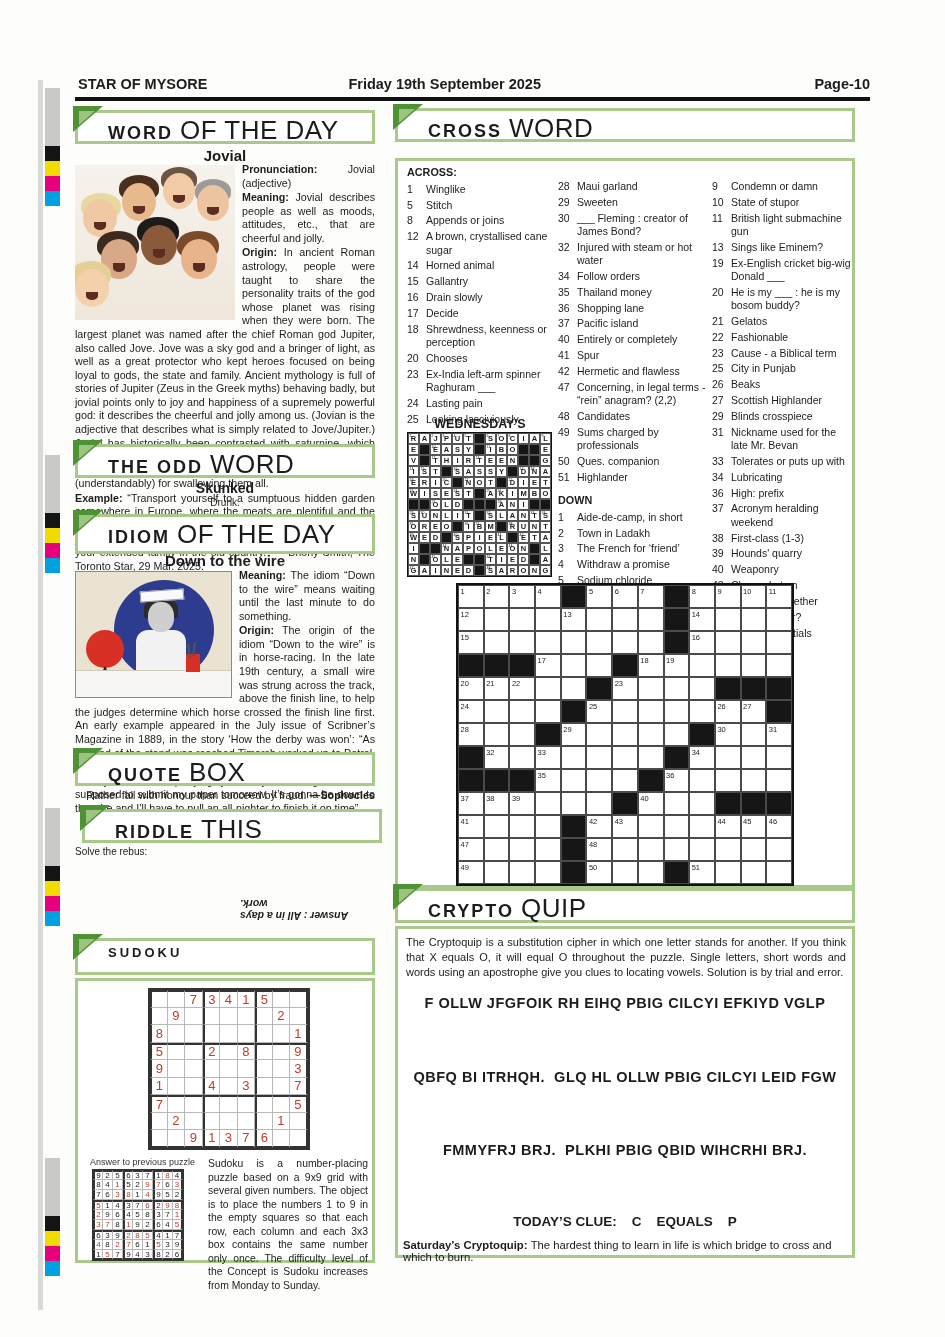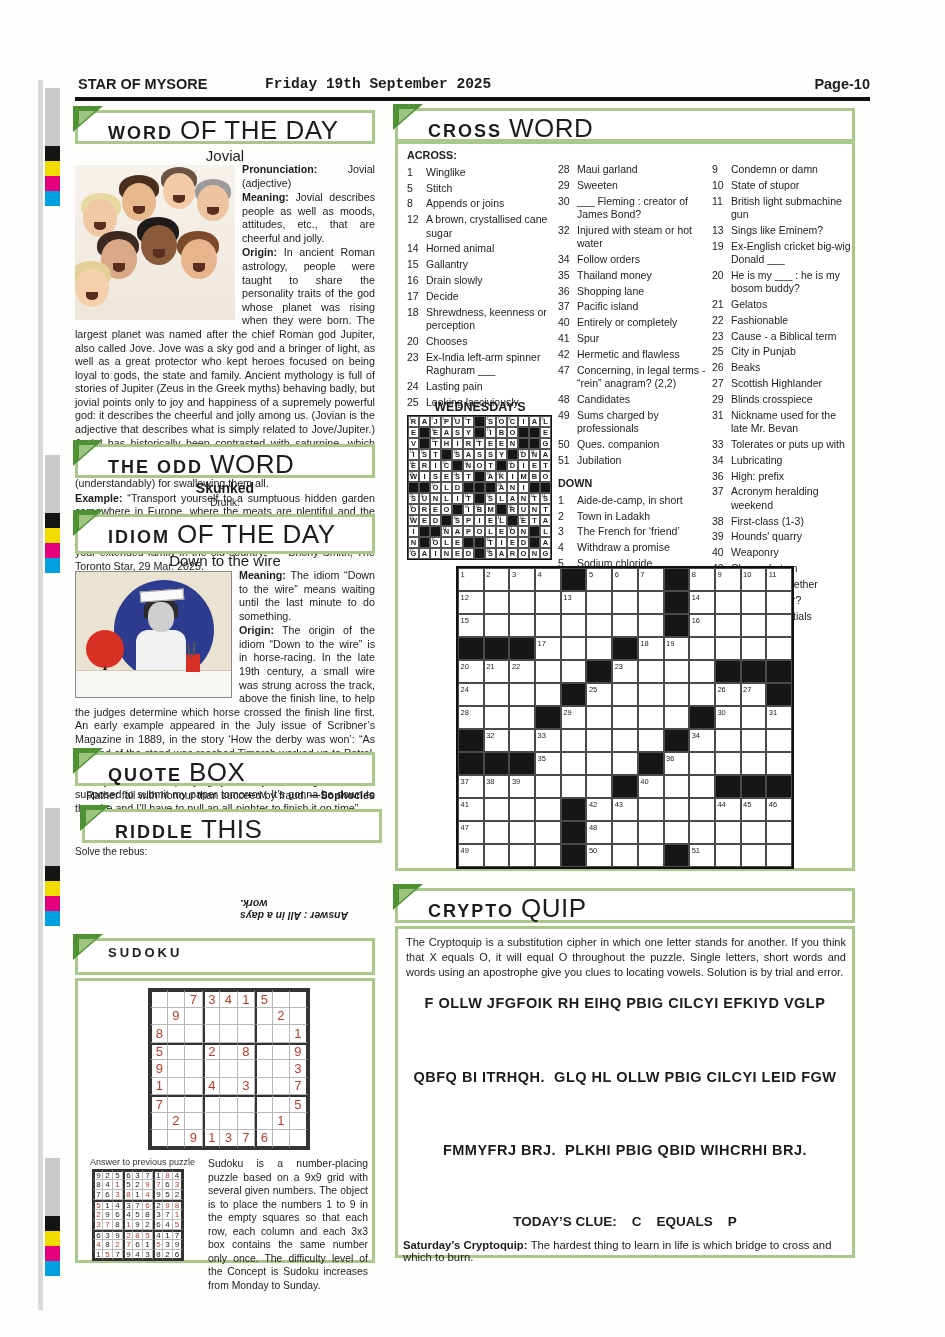--- a/index.html
+++ b/index.html
@@ -10,42 +10,42 @@
   
   .page-edge{position:absolute;left:38px;top:80px;width:5px;height:1230px;background:#d9d9d7;}
   .reg{position:absolute;left:45px;width:15px;}
   .reg .gray{width:15px;height:58px;background:#c9c9c7;}
   .reg .sq{width:15px;height:15px;}
   .sq.k{background:#141414;} .sq.y{background:#f2dc00;} .sq.m{background:#e5007d;} .sq.c{background:#00a0e1;}
 
   
   .mast{position:absolute;top:76px;left:75px;width:795px;height:22px;font-weight:bold;font-size:14.5px;}
   .mast .l{position:absolute;left:3px;top:0;}
-  .mast .m{position:absolute;left:190px;width:260px;text-align:left;top:0;font-family:Liberation Mono, monospace;}
+  .mast .m{position:absolute;left:206px;width:260px;text-align:right;top:0;}
   .mast .r{position:absolute;right:0;top:0;}
   .mast-rule{position:absolute;top:97px;left:75px;width:795px;height:4px;background:#111;}
 
   
   .shead{position:absolute;border:3px solid #a9c98b;background:#fff;box-sizing:border-box;
          padding:2px 8px 2px 30px;white-space:nowrap;overflow:visible;}
   .shead .arrow{position:absolute;top:-7px;left:-5px;width:0;height:0;
          border-left:30px solid #4f9135;border-bottom:26px solid transparent;}
   .shead .arrow2{position:absolute;top:-2px;left:1px;width:0;height:0;
          border-left:16px solid #9cc47e;border-bottom:14px solid transparent;}
   .shead .hb{font-weight:bold;font-size:18px;letter-spacing:2px;}
   .shead .hl{font-size:26px;letter-spacing:0.5px;margin-left:7px;}
 
   .gbox{position:absolute;border:3px solid #a9c98b;background:#fff;box-sizing:border-box;}
 
   
   .bodytxt{font-size:10.7px;line-height:1.27;text-align:justify;}
   .bodytxt p{margin:0 0 1px 0;}
   .lbl{font-weight:bold;}
   .ctr{text-align:center;}
-  .wtitle{font-weight:normal;font-size:15px;}
+  .wtitle{font-weight:bold;font-size:15px;}
 
   
   .photo{float:left;width:160px;height:155px;margin:2px 7px 2px 0;position:relative;
          background:linear-gradient(180deg,#f6f2ec 0%,#efe7db 100%);overflow:hidden;}
   .face{position:absolute;border-radius:50%;}
   .face:after{content:"";position:absolute;left:32%;bottom:18%;width:36%;height:22%;
          background:#5a2d20;border-radius:0 0 50% 50%;}
   .hair{position:absolute;border-radius:50% 50% 40% 40%;}
 
   
@@ -390,21 +390,21 @@
         <div class="scell bb blackdigit">2</div>
         <div class="scell br bb blackdigit">6</div>
       </div>
     <div class="sud-desc" style="left:130px;top:176px;width:160px;">Sudoku is a number-placing puzzle based on a 9x9 grid with several given numbers. The object is to place the numbers 1 to 9 in the empty squares so that each row, each column and each 3x3 box contains the same number only once. The difficulty level of the Concept is Sudoku increases from Monday to Sunday.</div>
   </div>
 
   <div class="shead" style="top:108px;left:395px;width:460px;height:34px;">
     <div class="arrow"></div><div class="arrow2"></div>
     <span class="hb">CROSS</span><span class="hl">WORD</span>
   </div>
-  <div class="gbox" style="top:141px;left:395px;width:460px;height:730px;">
+  <div class="gbox" style="top:158px;left:395px;width:460px;height:730px;">
     <div class="cluecol" style="left:9px;top:5px;width:144px;">
       <div class="cluehead">ACROSS:</div>
       <div>
           <div class="clue">
             <span class="n">1</span>
             <span class="t">Winglike</span>
           </div>
           <div class="clue">
             <span class="n">5</span>
             <span class="t">Stitch</span>
@@ -513,21 +513,21 @@
           <div class="clue">
             <span class="n">49</span>
             <span class="t">Sums charged by professionals</span>
           </div>
           <div class="clue">
             <span class="n">50</span>
             <span class="t">Ques. companion</span>
           </div>
           <div class="clue">
             <span class="n">51</span>
-            <span class="t">Jubilation</span>
+            <span class="t">Highlander</span>
           </div>
         </div>
       <div class="cluehead" style="margin-top:10px;">DOWN</div>
       <div>
           <div class="clue">
             <span class="n">1</span>
             <span class="t">Aide-de-camp, in short</span>
           </div>
           <div class="clue">
             <span class="n">2</span>

